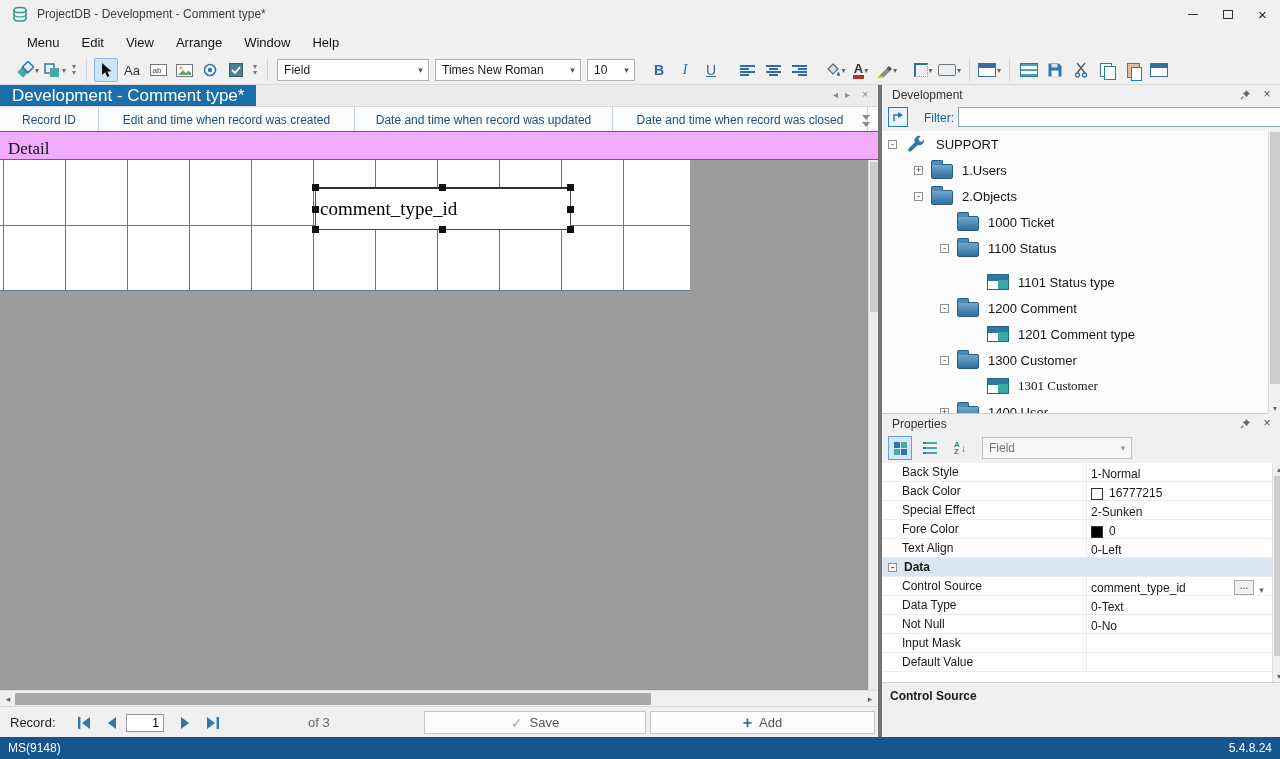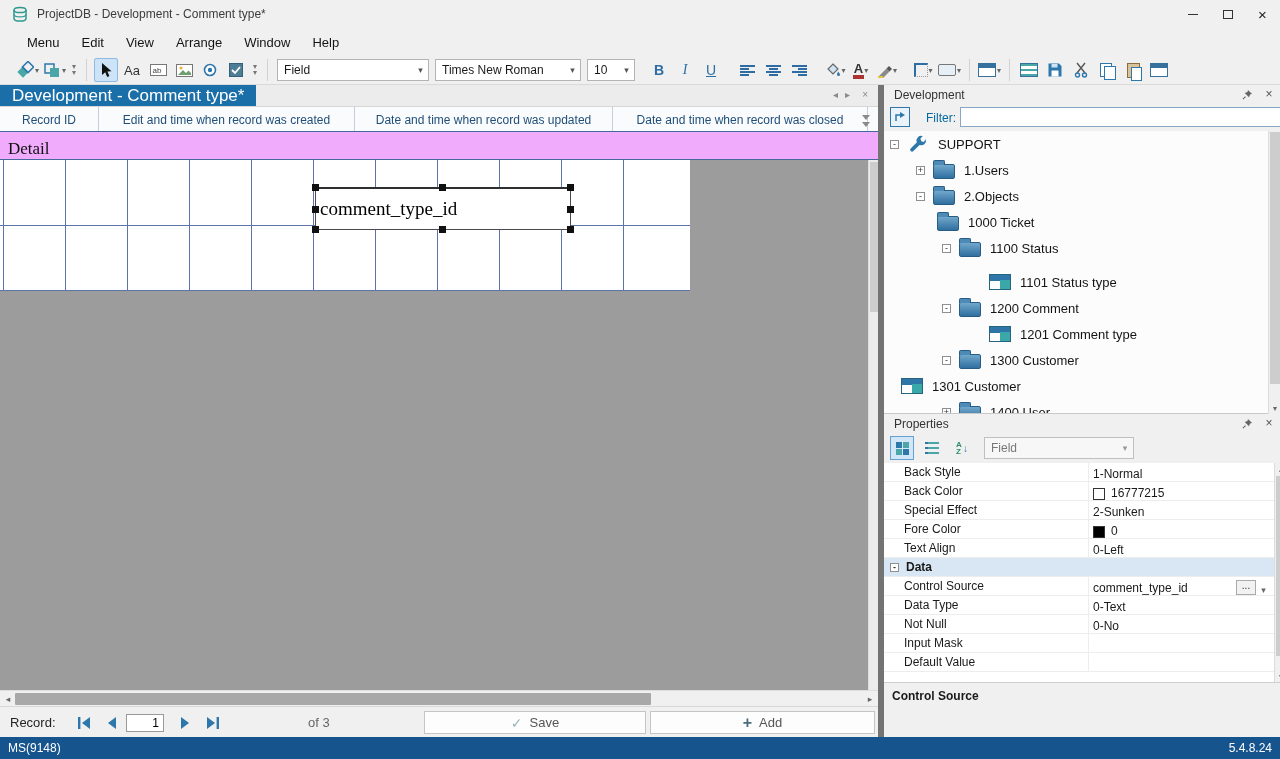--- a/index.html
+++ b/index.html
@@ -79,21 +79,21 @@
 #canvas-vthumb{position:absolute;left:1px;top:2px;width:8px;height:150px;background:#cdcdcd}
 #hscroll{left:0;top:605px;width:878px;height:16px;background:#f0f0f0;border-top:1px solid #dedede;position:absolute}
 .hs-arrow{position:absolute;top:1px;width:16px;height:14px;display:flex;align-items:center;justify-content:center;font-size:9px;color:#666}
 #hthumb{position:absolute;left:15px;top:2px;width:636px;height:12px;background:#a8a8a8;border-radius:1px}
 #recordnav{left:0;top:621px;width:878px;height:31px;background:#f0f0f0;border-top:1px solid #d8d8d8;position:absolute}
 .rn-btn{position:absolute;top:5px;width:26px;height:21px;display:flex;align-items:center;justify-content:center}
 #rec-input{position:absolute;left:126px;top:7px;width:38px;height:18px;border:1px solid #999;background:#fff;text-align:right;padding-right:4px;font-size:12px;font-family:"Liberation Sans",sans-serif}
 .big-btn{position:absolute;top:4px;height:23px;background:#fdfdfd;border:1px solid #c5c5c5;display:flex;align-items:center;justify-content:center;color:#555;font-size:13px}
 
 
-#rightpane{left:878px;top:85px;width:402px;height:652px;background:#f0f0f0;border-left:6px solid #737373;position:absolute}
+#rightpane{left:878px;top:85px;width:402px;height:652px;background:#f0f0f0;border-left:4px solid #737373;position:absolute}
 .panel-header{position:absolute;left:0;width:402px;height:19px;display:flex;align-items:center}
 .panel-title{margin-left:10px;font-size:12px;color:#333}
 .panel-ctl{position:absolute;top:2px;width:14px;height:14px;display:flex;align-items:center;justify-content:center;color:#555;font-size:12px}
 #filterrow{position:absolute;left:0;top:19px;width:402px;height:27px}
 #filter-go{position:absolute;left:6px;top:3px;width:20px;height:20px;background:#eaf2fa;border:1px solid #2e77ab;display:flex;align-items:center;justify-content:center}
 #filter-label{position:absolute;left:42px;top:7px;font-size:12px;color:#0369a1}
 #filter-input{position:absolute;left:76px;top:3px;width:324px;height:20px;border:1px solid #8aa6c2;background:#fff;font-size:12px;padding:0 4px;font-family:"Liberation Sans",sans-serif}
 #tree{position:absolute;left:0;top:46px;width:402px;height:283px;background:#fcfcfc;border-bottom:1px solid #c9c9c9;overflow:hidden}
 .tree-row{height:26px;display:flex;align-items:center;width:388px}
 .expander{width:9px;height:9px;border:1px solid #8f8f8f;background:#fff;font-size:9px;line-height:7px;text-align:center;color:#333;flex:none;margin-right:7px}
@@ -467,21 +467,21 @@
           </div>
           <span class="tree-label">1.Users</span>
         </div>
         <div class="tree-row" style="padding-left: 32px;">
           <div class="expander">-</div>
           <div class="tree-icon-slot">
             <div class="folder-icon"></div>
           </div>
           <span class="tree-label">2.Objects</span>
         </div>
-        <div class="tree-row" style="padding-left: 36px;">
+        <div class="tree-row" style="padding-left: 58px;">
           <div class="expander hidden"></div>
           <div class="tree-icon-slot">
             <div class="folder-icon"></div>
           </div>
           <span class="tree-label">1000 Ticket</span>
         </div>
         <div class="tree-row" style="padding-left: 58px;">
           <div class="expander">-</div>
           <div class="tree-icon-slot">
             <div class="folder-icon"></div>
@@ -509,21 +509,21 @@
           </div>
           <span class="tree-label">1201 Comment type</span>
         </div>
         <div class="tree-row" style="padding-left: 58px;">
           <div class="expander">-</div>
           <div class="tree-icon-slot">
             <div class="folder-icon"></div>
           </div>
           <span class="tree-label">1300 Customer</span>
         </div>
-        <div class="tree-row" style="">
+        <div class="tree-row" style="padding-left: 88px; font-family: Liberation Serif, serif;">
           <div class="expander hidden"></div>
           <div class="tree-icon-slot">
             <div class="table-icon"></div>
           </div>
           <span class="tree-label">1301 Customer</span>
         </div>
         <div class="tree-row" style="padding-left: 58px;">
           <div class="expander">+</div>
           <div class="tree-icon-slot">
             <div class="folder-icon"></div>

